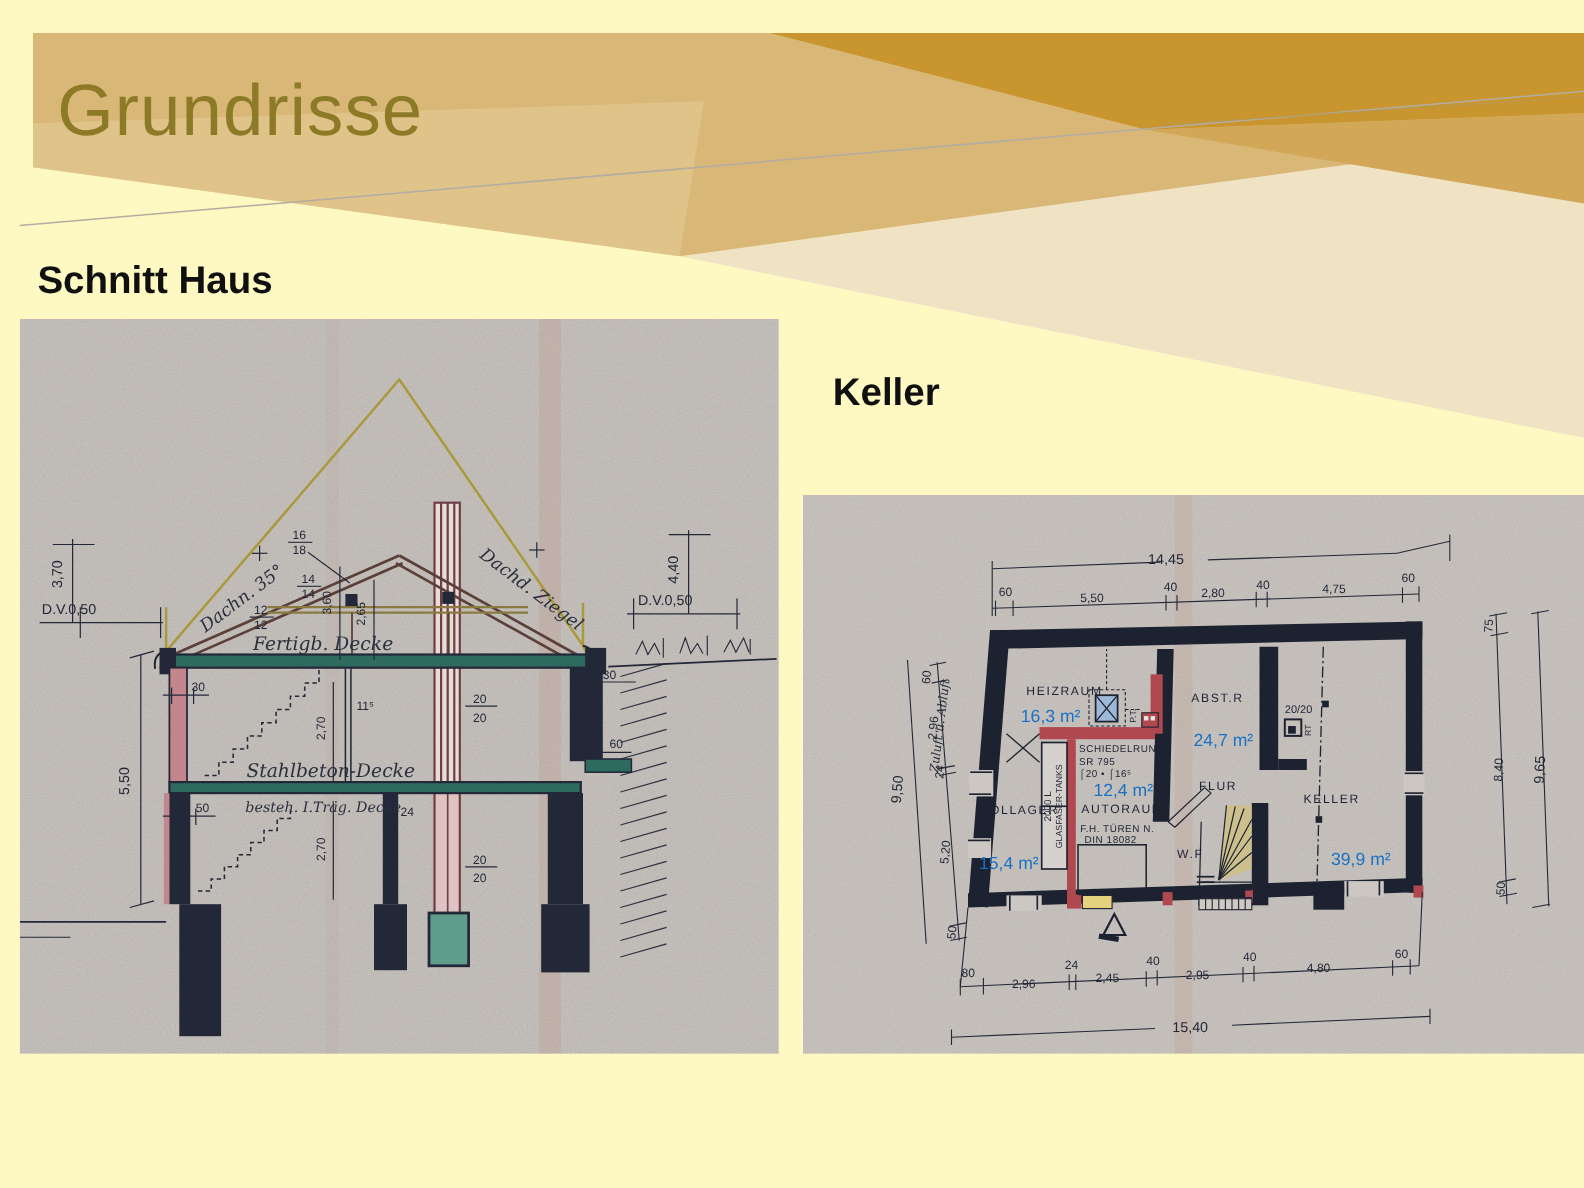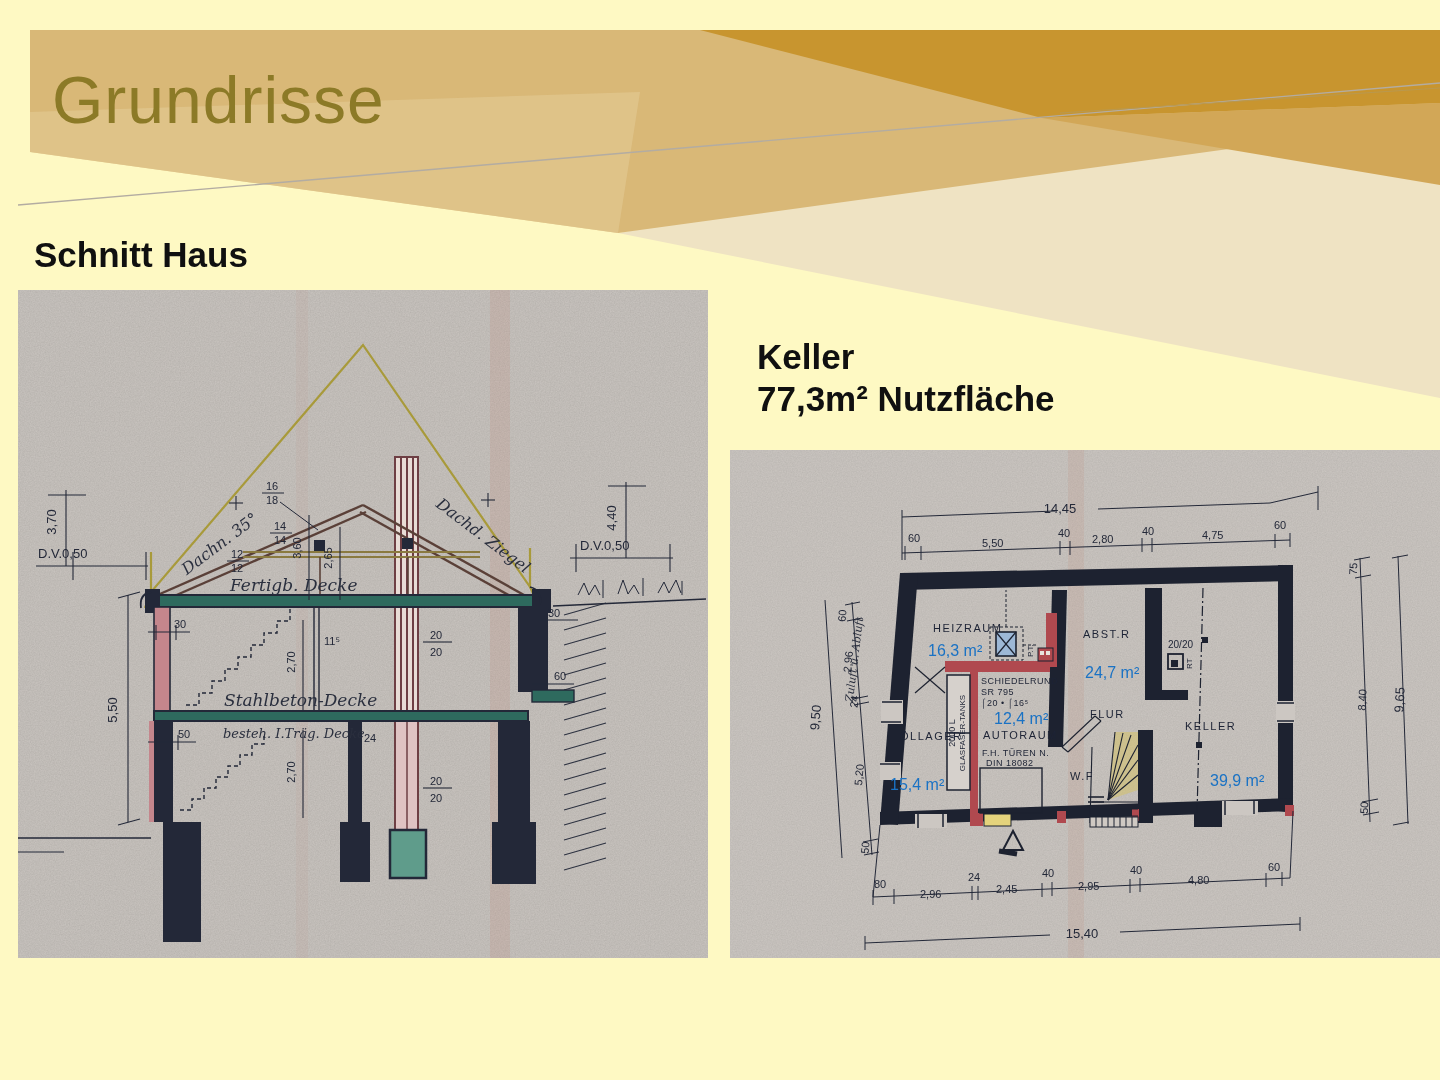--- a/index.html
+++ b/index.html
@@ -33,21 +33,20 @@
     <line x1="18" y1="205" x2="1440" y2="83" stroke="#b3aca2" stroke-width="1.4"></line>
     <line x1="1060" y1="113" x2="1440" y2="88" stroke="#b9984f" stroke-width="1"></line>
   </svg>
 
   <div id="page-title">Grundrisse</div>
 
   <div id="caption-left" class="caption">Schnitt Haus</div>
 
   <div id="caption-right" class="caption">
     <div>Keller</div>
-    <div>77,3m² Nutzfläche</div>
   </div>
 
   <svg style="position:absolute;left:18px;top:290px" width="690" height="668" viewBox="0 0 690 668">
     <defs>
       <filter id="grainL" x="0" y="0" width="100%" height="100%">
         <feTurbulence type="fractalNoise" baseFrequency="0.8" numOctaves="3" stitchTiles="stitch"></feTurbulence>
         <feColorMatrix type="matrix" values="0 0 0 0 0.22  0 0 0 0 0.21  0 0 0 0 0.20  0.35 0 0 0 0"></feColorMatrix>
         <feComposite operator="over" in2="SourceGraphic"></feComposite>
       </filter>
     </defs>

